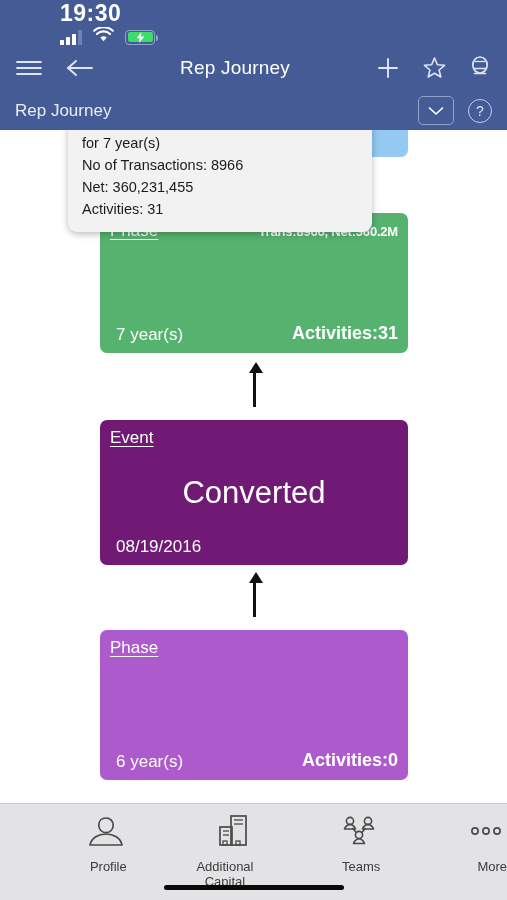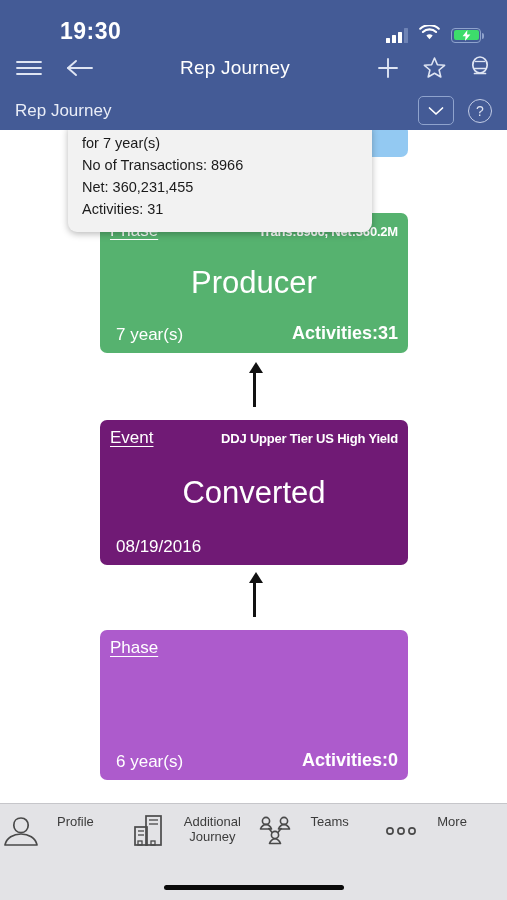--- a/index.html
+++ b/index.html
@@ -7,22 +7,23 @@
   body {
     font-family:"Liberation Sans", sans-serif;
     background:#ffffff;
     position:relative;
     overflow:hidden;
   }
 
   
   .statusbar {
     height:45px; background:#445b96;
-    display:flex; align-items:flex-end; justify-content:space-between;
+    display:flex; align-items:flex-start; justify-content:space-between;
     padding:0 26px 0 60px;
+    flex-direction:column;
   }
   .status-time { color:#ffffff; font-size:23px; font-weight:bold; letter-spacing:.5px; }
   .status-icons { display:flex; align-items:center; gap:11px; }
   .signal { display:flex; align-items:flex-end; gap:2px; height:15px; }
   .signal i { width:4px; background:#ffffff; display:block; border-radius:.5px; }
   .signal i:nth-child(1){height:5px;}
   .signal i:nth-child(2){height:8px;}
   .signal i:nth-child(3){height:11px;}
   .signal i:nth-child(4){height:15px; background:#6e83b5;}
   .batt {
@@ -116,21 +117,21 @@
     box-shadow:0 2px 7px rgba(0,0,0,.28);
     color:#1b1b1b; font-size:14.5px; line-height:1.52; z-index:20;
   }
 
   
   .tabbar {
     position:absolute; bottom:0; left:0; right:0; height:97px;
     background:#e3e3e6; border-top:1px solid #c6c6ca;
     display:flex; align-items:flex-start; padding-top:10px;
   }
-  .tab { flex:1; display:flex; flex-direction:row; align-items:flex-start; gap:15px; cursor:pointer; }
+  .tab { flex:1; display:flex; flex-direction:column; align-items:flex-end; gap:5px; cursor:pointer; }
   .tab-label { font-size:13px; color:#3c3c3c; text-align:center; line-height:1.18; }
   .home-ind {
     position:absolute; bottom:10px; left:50%; transform:translateX(-50%);
     width:180px; height:5px; background:#0a0a0a; border-radius:3px;
   }
 </style>
 </head>
 <body>
 
 <div class="statusbar">
@@ -219,33 +220,31 @@
 
 <div class="canvas">
 
   <div class="node top">
     <div class="bl">02/28/</div>
   </div>
 
   <div class="node green">
     <div class="kind">Phase</div>
     <div class="meta">Trans:8966, Net:360.2M</div>
-    <div class="title">Producer</div>
     <div class="bl">7 year(s)</div>
     <div class="br">Activities:31</div>
   </div>
 
   <div class="arrow a1">
     <div class="head"></div>
       <div class="stem"></div>
   </div>
 
   <div class="node blue">
     <div class="kind">Event</div>
-    <div class="meta">DDJ Upper Tier US High Yield</div>
     <div class="title">Converted</div>
     <div class="bl">08/19/2016</div>
   </div>
 
   <div class="arrow a2">
     <div class="head"></div>
       <div class="stem"></div>
   </div>
 
   <div class="node purple">
@@ -284,21 +283,21 @@
           <line x1="22" y1="10" x2="31" y2="10"></line>
           <line x1="11" y1="17" x2="17" y2="17"></line>
           <line x1="11" y1="21" x2="17" y2="21"></line>
         </g>
         <rect x="11" y="27" width="4" height="4" fill="none" stroke="#4a4a4a" stroke-width="1.3"></rect>
         <rect x="24" y="27" width="4" height="4" fill="none" stroke="#4a4a4a" stroke-width="1.3"></rect>
       </svg>
     </span>
     <span class="tab-label">
       <span>Additional</span><br>
-      <span>Journey</span>
+      <span>Capital</span>
     </span>
   </div>
 
   <div class="tab">
     <span>
       <svg width="42" height="36" viewBox="0 0 42 36">
         <g fill="none" stroke="#4a4a4a" stroke-width="1.6">
           <circle cx="12" cy="7" r="3.6"></circle>
           <path d="M6.5 15 c1 -3.2 4 -4.6 5.5 -4.6 c1.5 0 4.5 1.4 5.5 4.6 Z" stroke-linejoin="round"></path>
           <circle cx="30" cy="7" r="3.6"></circle>

